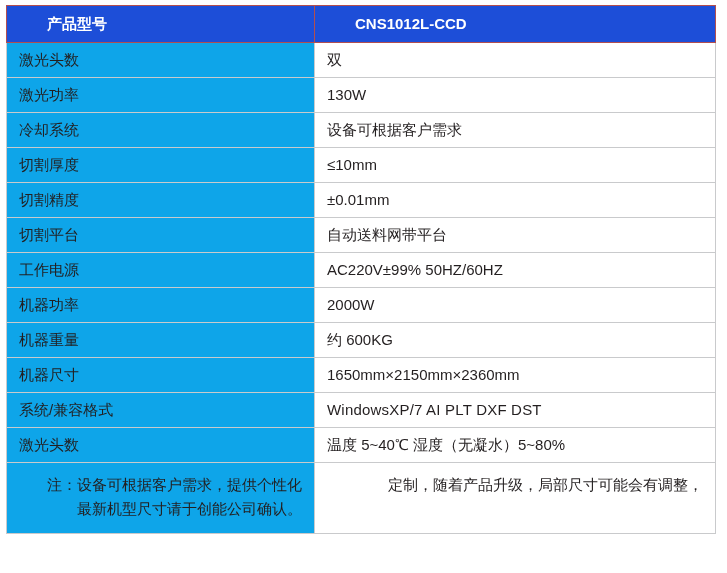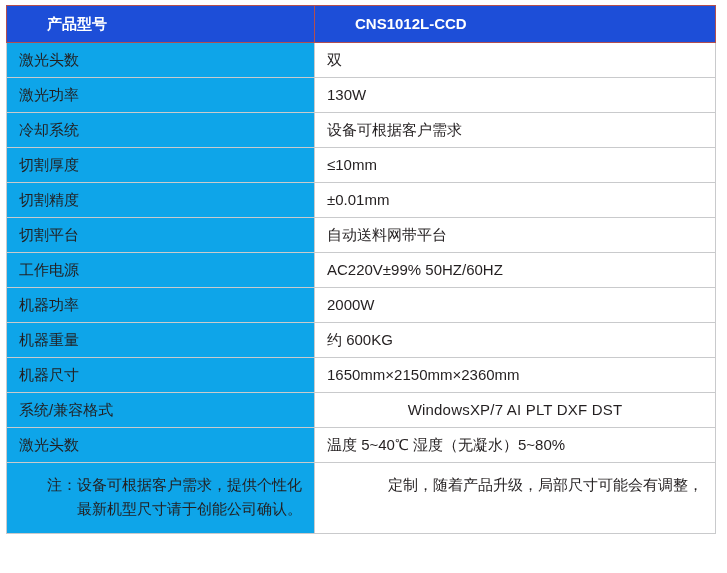--- a/index.html
+++ b/index.html
@@ -58,21 +58,21 @@
     background: #ffffff;
   }
   tr.note-row td {
     font-size: 15px;
     line-height: 24px;
     padding-top: 10px;
     padding-bottom: 12px;
     vertical-align: top;
   }
   .note-line { display: block; white-space: pre; text-align: right; }
-  .val-spaced { letter-spacing: 0.2px; text-align: center; }
+  .val-spaced { letter-spacing: 0.2px; }
 </style>
 </head>
 <body>
 
 <div class="spec-wrap">
   <table class="spec-table">
     <colgroup>
       <col class="c-label">
       <col class="c-value">
     </colgroup>

